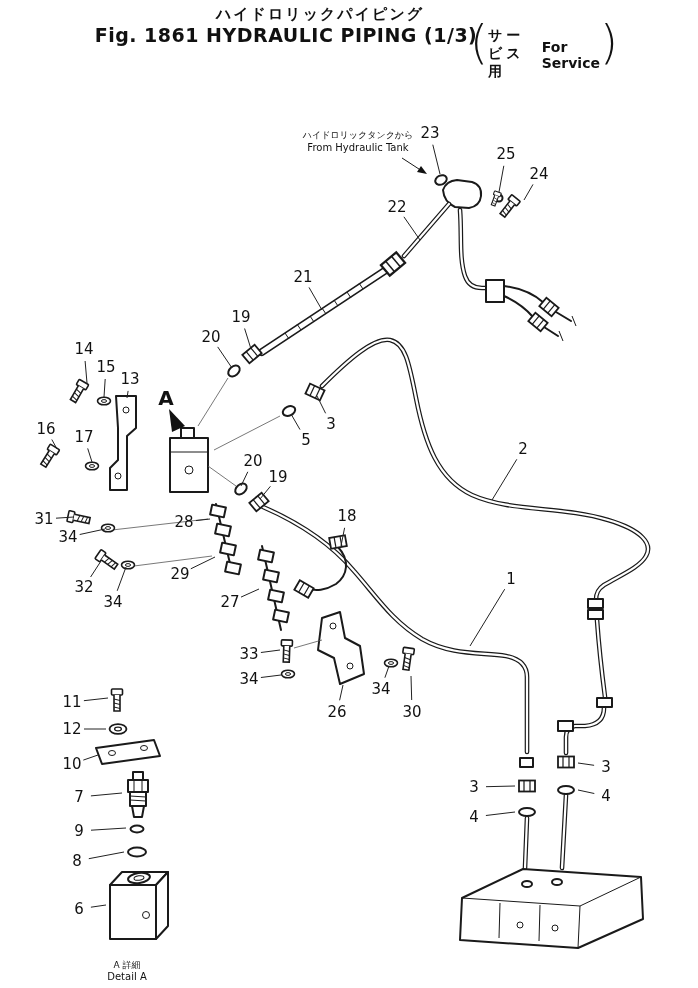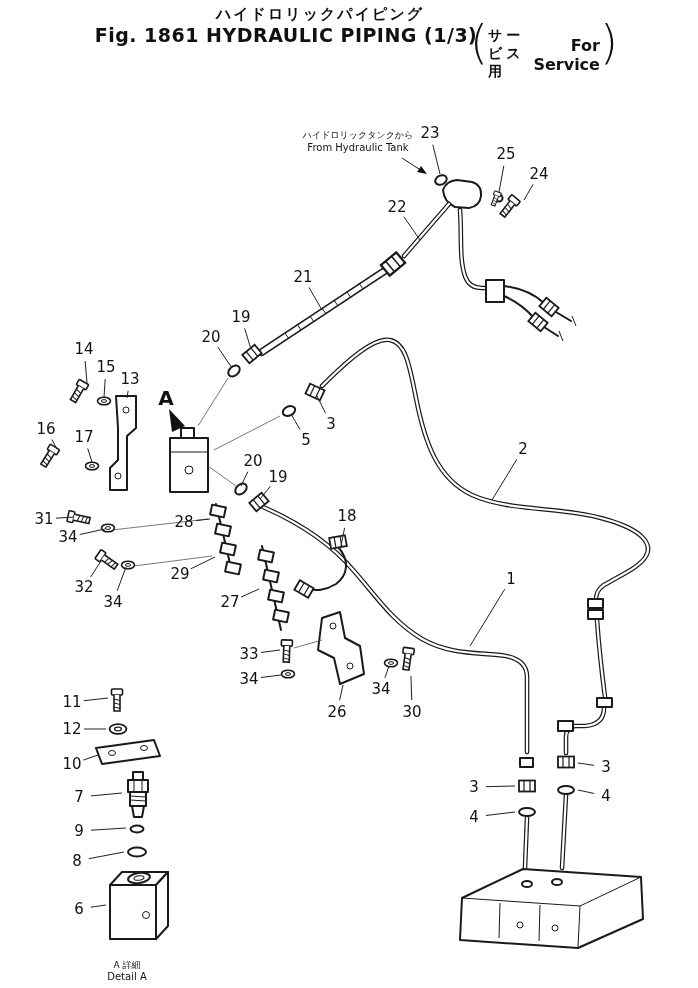--- a/index.html
+++ b/index.html
@@ -7,21 +7,21 @@
         font-family:"DejaVu Sans",sans-serif;color:#111;}
   
   .title-jp{position:absolute;top:5px;left:140px;width:360px;text-align:center;
             font-size:15px;font-weight:bold;letter-spacing:2px;}
   .title-en{position:absolute;top:24px;left:56px;width:460px;text-align:center;
             font-size:19px;font-weight:bold;letter-spacing:.5px;}
   .service-tag{position:absolute;top:2px;left:470px;display:flex;align-items:center;}
   .service-tag .paren{font-size:46px;font-weight:300;line-height:46px;}
   .service-lines{display:flex;flex-direction:row;align-items:center;width:112px;margin-top:25px;}
   .service-lines .jp{font-size:14px;font-weight:bold;letter-spacing:4px;}
-  .service-lines .en{font-size:16px;font-weight:bold;margin-top:2px;text-align:right;}
+  .service-lines .en{font-size:14px;font-weight:bold;margin-top:2px;}
   
   svg.diagram{position:absolute;top:0;left:0;}
   .stroke{stroke:#1a1a1a;fill:none;stroke-width:2;stroke-linecap:round;stroke-linejoin:round;}
   .fillw{fill:#fff;stroke:#1a1a1a;stroke-width:2;stroke-linejoin:round;}
   .filld{fill:#111;stroke:none;}
   .pipe-o{fill:none;stroke:#1a1a1a;stroke-width:4.6;stroke-linecap:round;stroke-linejoin:round;}
   .pipe-i{fill:none;stroke:#fff;stroke-width:2.2;stroke-linecap:round;stroke-linejoin:round;}
   .hose-o{fill:none;stroke:#1a1a1a;stroke-width:8;stroke-linecap:round;}
   .hose-i{fill:none;stroke:#fff;stroke-width:4.6;stroke-linecap:round;}
   .thin{stroke:#1a1a1a;stroke-width:1;fill:none;}

